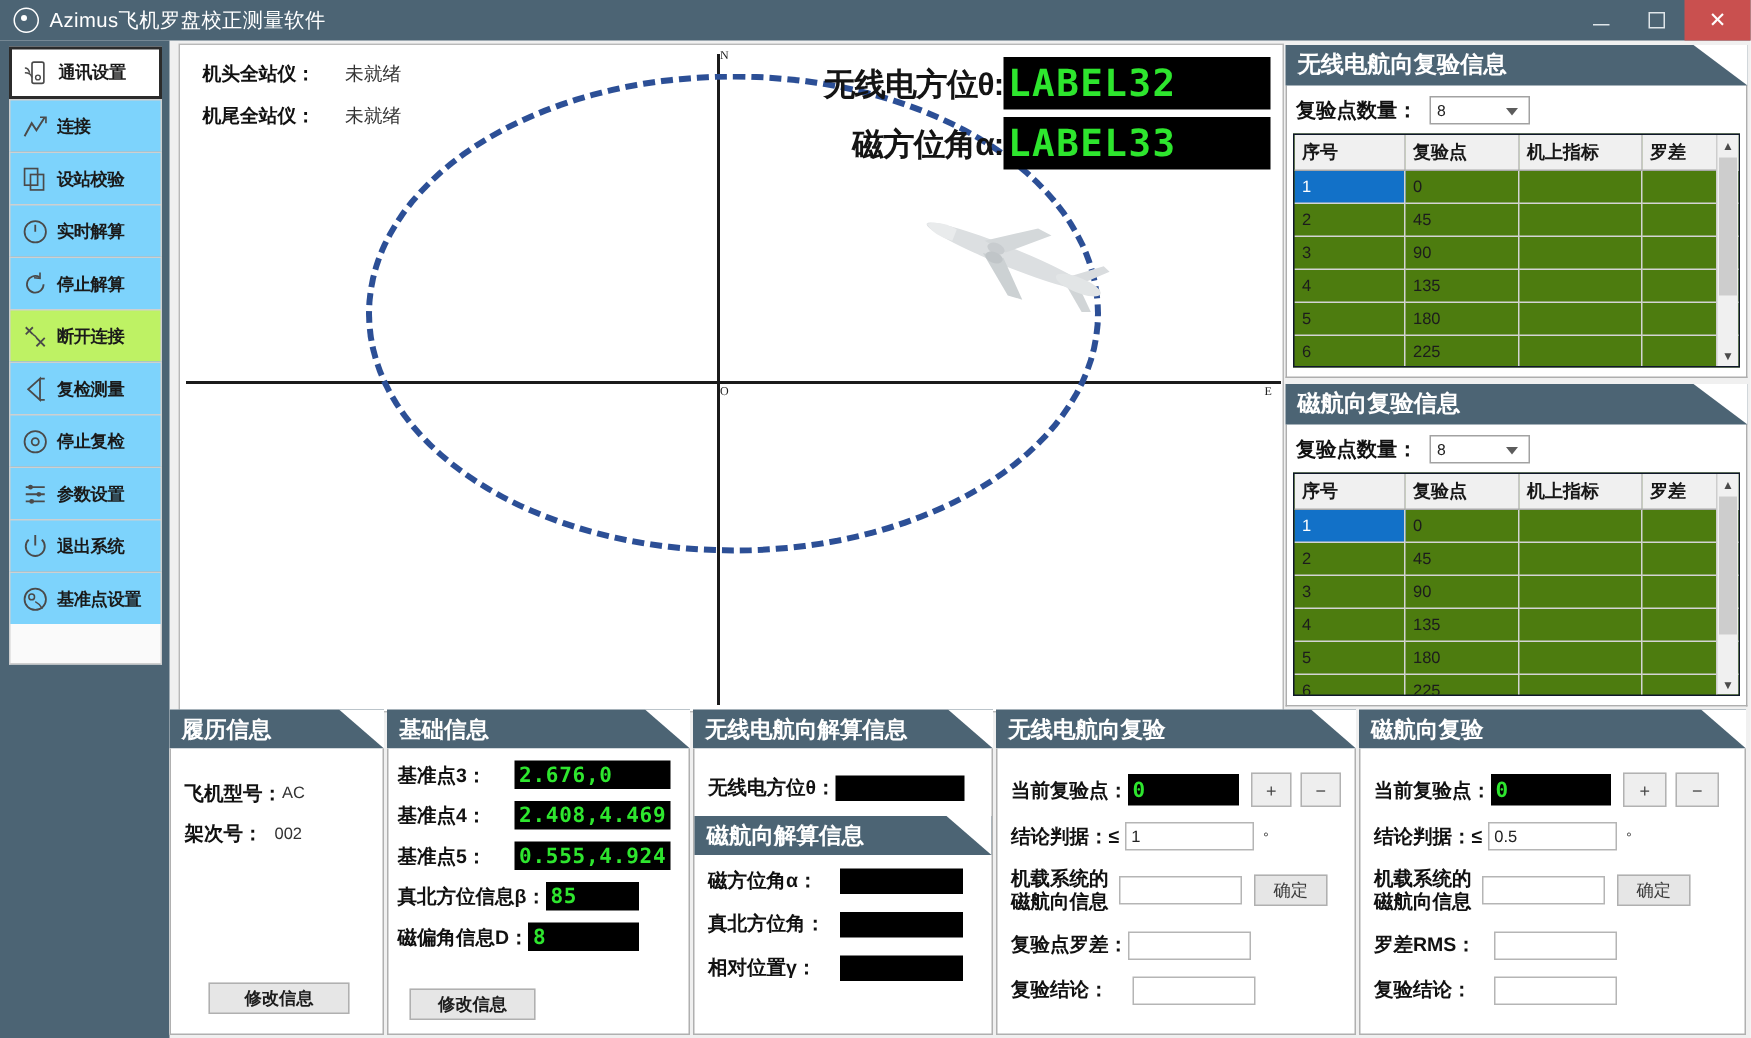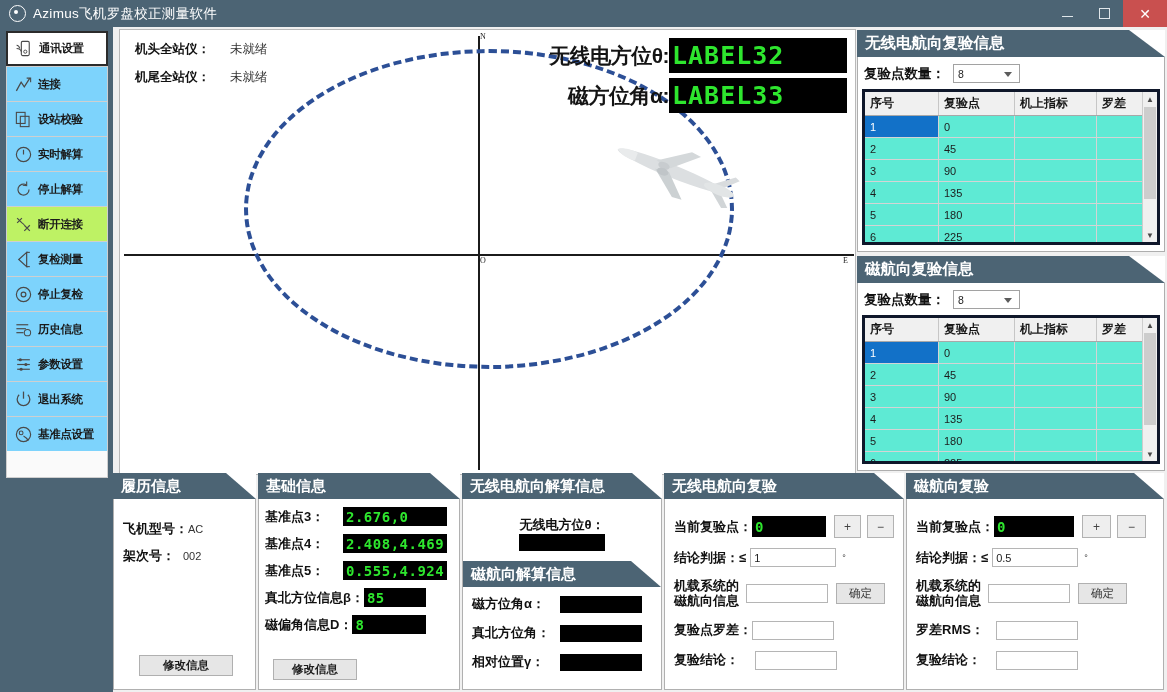--- a/index.html
+++ b/index.html
@@ -109,21 +109,21 @@
   .combo{
     width:67px;height:19px;border:1px solid #a2a2a2;background:#fff;
     display:flex;align-items:center;font-size:10.5px;color:#222;
     padding-left:4px;box-sizing:border-box;position:relative;
   }
   .combo:after{
     content:"";position:absolute;right:7px;top:7px;
     border-left:4px solid transparent;border-right:4px solid transparent;
     border-top:5px solid #5c5c5c;
   }
-  .tbl-wrap{position:relative;border:3px solid #0f172a;background:#5eead4;
+  .tbl-wrap{position:relative;border:1px solid #0f172a;background:#4d7c0f;
             height:calc(100% - 34px);overflow:hidden;box-sizing:border-box;}
   table.grid{border-collapse:collapse;width:285px;table-layout:fixed;font-size:11px;}
   table.grid th{
     background:#f0f0f0;border-right:1px solid #c6c6c6;border-bottom:1px solid #a8a8a8;
     text-align:left;padding:3px 0 3px 5px;font-weight:bold;font-size:12px;color:#171717;
     height:17px;
   }
   table.grid td{
     border-right:1px solid #d4d4d4;border-bottom:1px solid #d4d4d4;
     padding:2px 0 2px 5px;height:17px;color:#1c1c1c;
@@ -268,29 +268,20 @@
     </div>
 
     <div class="side-item">
       <svg class="side-ico" viewBox="0 0 24 24">
         <circle cx="12" cy="12" r="9" fill="none" stroke="#4a4a4a" stroke-width="1.5"></circle>
         <circle cx="12" cy="12" r="3" fill="none" stroke="#4a4a4a" stroke-width="1.5"></circle>
       </svg>
       <span class="side-label">停止复检</span>
     </div>
 
-    <div class="side-item">
-      <svg class="side-ico" viewBox="0 0 24 24">
-        <line x1="3" y1="6" x2="18" y2="6" stroke="#4a4a4a" stroke-width="1.5"></line>
-        <line x1="3" y1="11" x2="15" y2="11" stroke="#4a4a4a" stroke-width="1.5"></line>
-        <line x1="3" y1="16" x2="12" y2="16" stroke="#4a4a4a" stroke-width="1.5"></line>
-        <circle cx="17" cy="16" r="4" fill="none" stroke="#4a4a4a" stroke-width="1.3"></circle>
-      </svg>
-      <span class="side-label">历史信息</span>
-    </div>
 
     <div class="side-item">
       <svg class="side-ico" viewBox="0 0 24 24">
         <line x1="4" y1="6" x2="20" y2="6" stroke="#4a4a4a" stroke-width="1.5"></line>
         <line x1="4" y1="12" x2="20" y2="12" stroke="#4a4a4a" stroke-width="1.5"></line>
         <line x1="4" y1="18" x2="20" y2="18" stroke="#4a4a4a" stroke-width="1.5"></line>
         <circle cx="8" cy="6" r="2" fill="#4a4a4a"></circle>
         <circle cx="15" cy="12" r="2" fill="#4a4a4a"></circle>
         <circle cx="9" cy="18" r="2" fill="#4a4a4a"></circle>
       </svg>
@@ -547,21 +538,21 @@
           <span class="t">8</span>
         </span>
       </div>
       <div class="btn edit-btn2">修改信息</div>
     </div>
   </div>
 
   <div class="bpanel b3">
     <div class="bp-head">无线电航向解算信息</div>
     <div class="bp-body">
-      <div class="frow" style="margin-top:9px;margin-bottom:10px;flex-direction:column;">
+      <div class="frow" style="margin-top:9px;margin-bottom:10px;">
         <span class="flab">无线电方位θ：</span>
         <span class="blackbox" style="width:86px;"></span>
       </div>
       <div class="subhead">磁航向解算信息</div>
       <div class="frow" style="margin-bottom:11px;">
         <span class="flab" style="width:88px;">磁方位角α：</span>
         <span class="blackbox" style="width:82px;"></span>
       </div>
       <div class="frow" style="margin-bottom:11px;">
         <span class="flab" style="width:88px;">真北方位角：</span>

